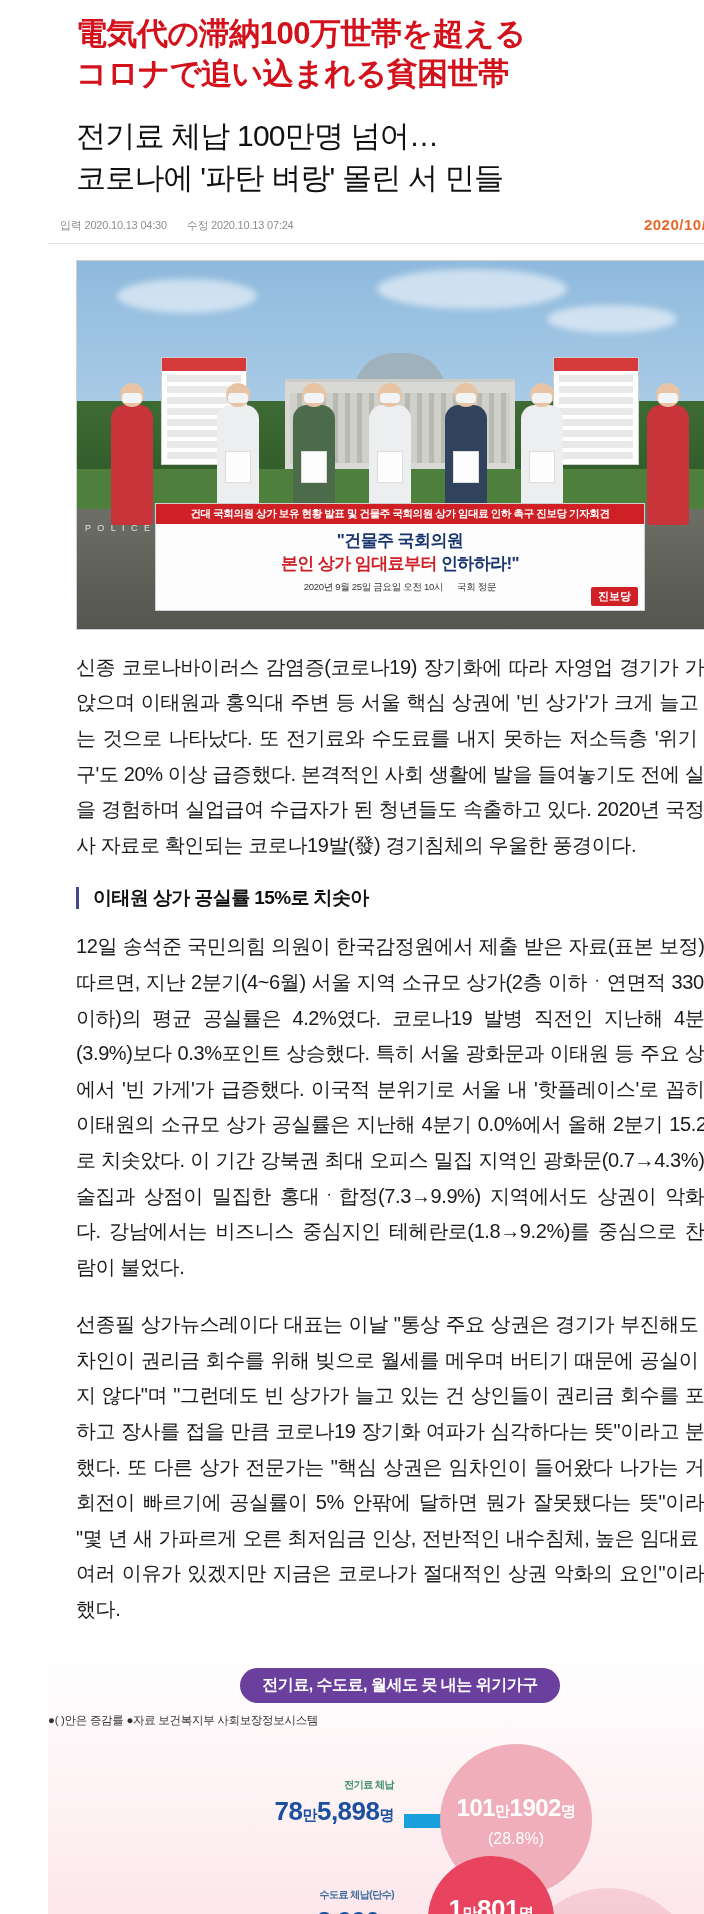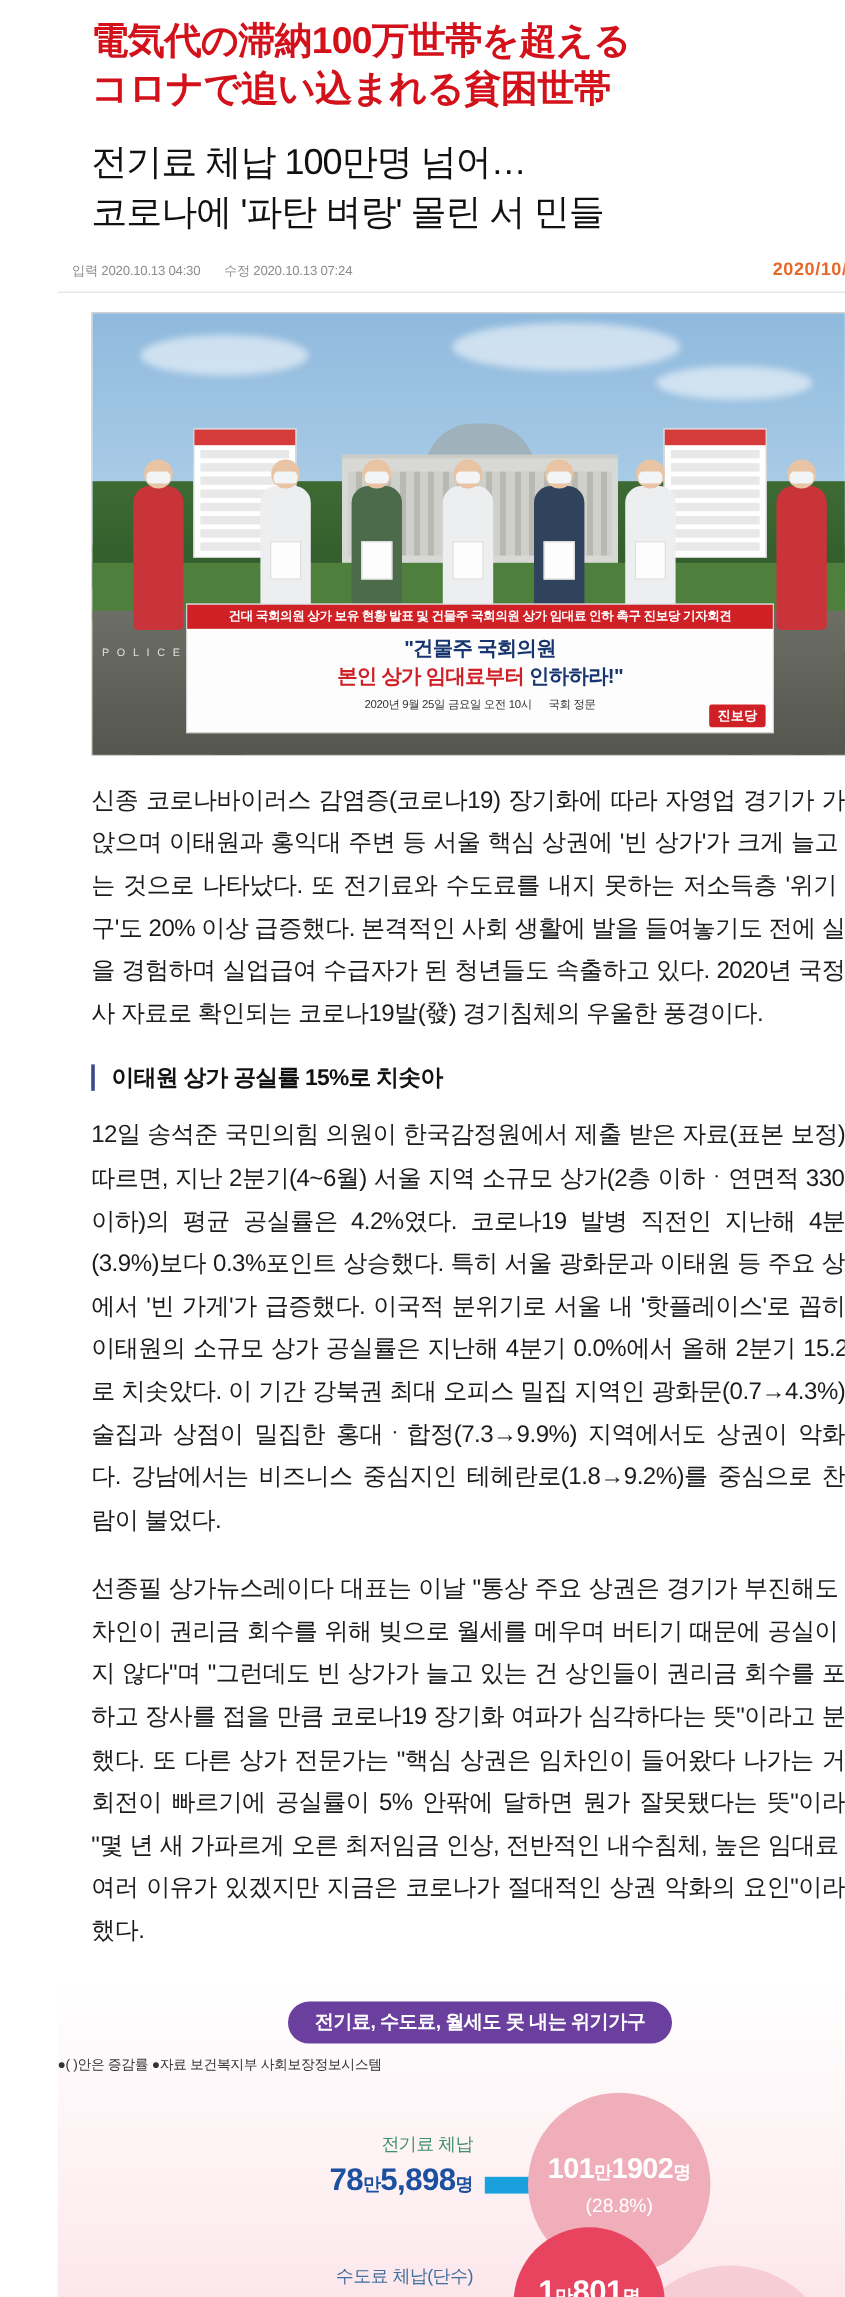--- a/index.html
+++ b/index.html
@@ -231,21 +231,21 @@
     right: 6px; bottom: 4px;
     background: #cf2026;
     color: #fff;
     font-size: 11px;
     font-weight: bold;
     padding: 2px 7px;
     border-radius: 2px;
   }
   .photo .police {
     position: absolute;
-    left: 8px; bottom: 80px;
+    left: 8px; bottom: 96px;
     color: #fff;
     font-size: 9px;
     letter-spacing: 2px;
     opacity: .8;
   }
 
   
   .body {
     padding: 20px 28px 0 28px;
   }
@@ -343,22 +343,22 @@
 
   .row-label {
     position: absolute;
     text-align: right;
     letter-spacing: -0.5px;
   }
   .row1-label { left: 196px; top: 40px; width: 150px; }
   .row2-label { left: 196px; top: 150px; width: 150px; }
   .row-label .cap {
     color: #3f8f72;
-    font-weight: normal;
-    font-size: 15px;
+    font-weight: bold;
+    font-size: 10px;
     display: block;
     margin-bottom: 4px;
   }
   .row2-label .cap { color: #3f6f9e; }
   .row-label .num {
     color: #1b4fa0;
     font-weight: bold;
     font-size: 26px;
     display: block;
     white-space: nowrap;

